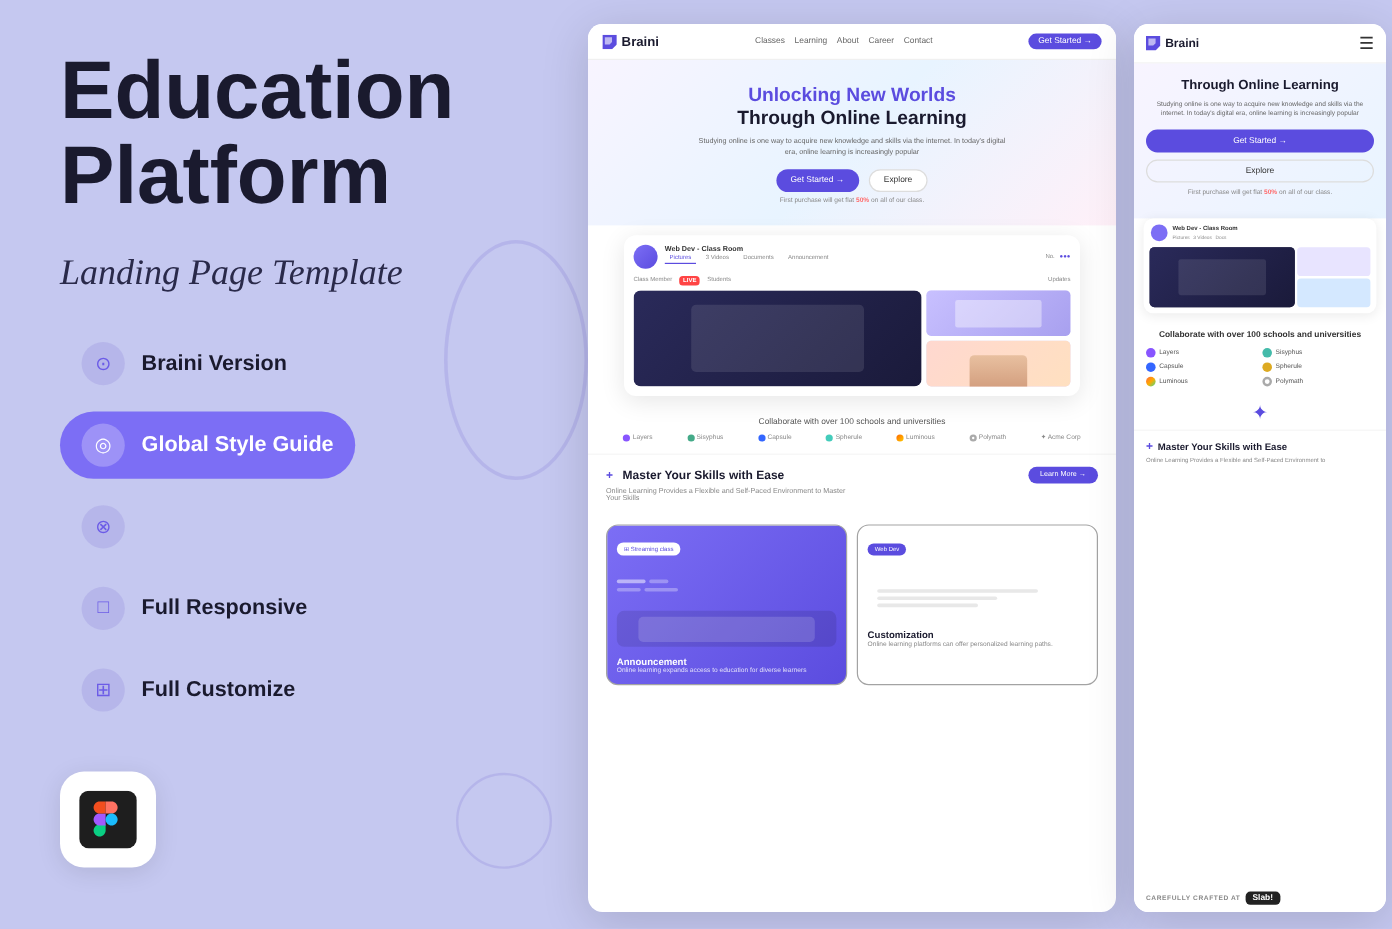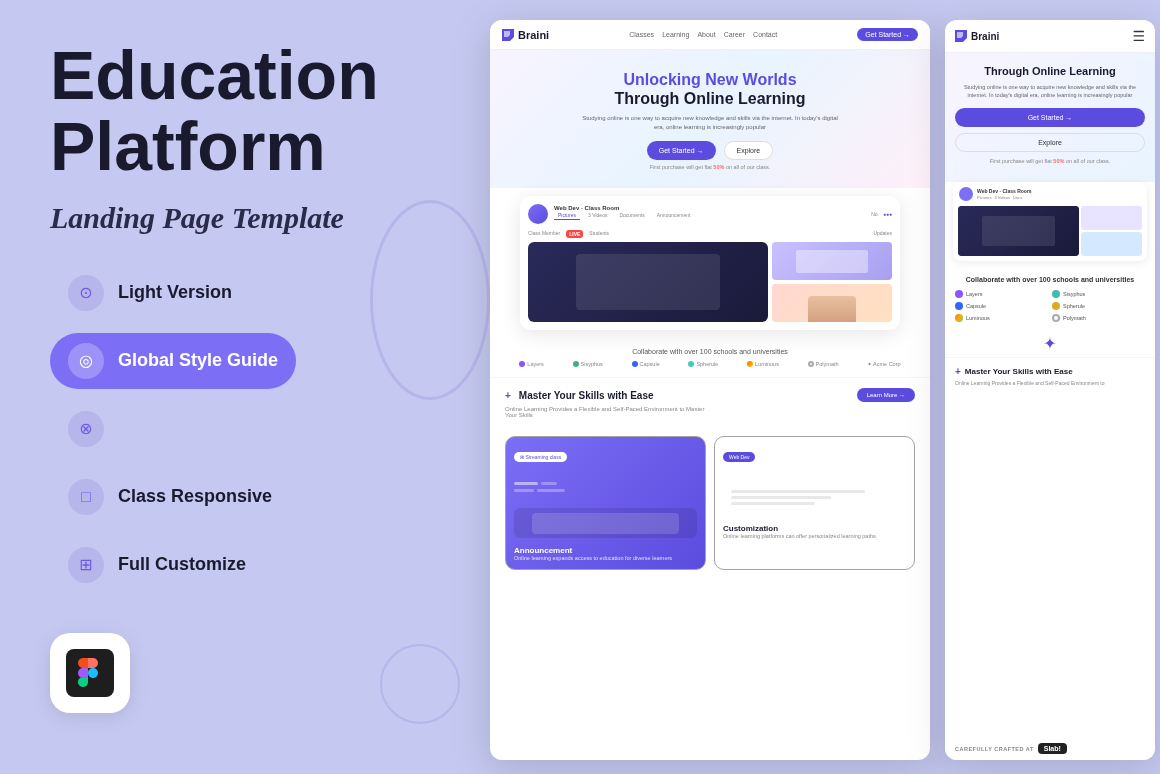--- a/index.html
+++ b/index.html
@@ -22,27 +22,27 @@
       display: flex;
       flex-direction: column;
       justify-content: flex-start;
     }
 
     .main-title {
       font-size: 68px;
       font-weight: 900;
       color: #1a1a2e;
       line-height: 1.05;
-      margin-bottom: 18px;
+      margin-bottom: 28px;
     }
 
     .subtitle {
       font-size: 30px;
       font-style: italic;
-      font-weight: 700;
+      font-weight: 400;
       color: #2a2a4a;
       margin-bottom: 30px;
       font-family: Georgia, serif;
     }
 
     .features-list {
       display: flex;
       flex-direction: column;
       gap: 12px;
       margin-bottom: 30px;
@@ -797,32 +797,32 @@
 <div class="left-panel">
   <h1 class="main-title">
     <span>Education</span><br>
     <span>Platform</span>
   </h1>
   <div class="subtitle">Landing Page Template</div>
 
   <div class="features-list">
     <div class="feature-item inactive">
       <div class="feature-icon">⊙</div>
-      <span class="feature-label">Light Version</span>
+      <span class="feature-label">Braini Version</span>
     </div>
     <div class="feature-item active">
       <div class="feature-icon">◎</div>
       <span class="feature-label">Global Style Guide</span>
     </div>
     <div class="feature-item inactive">
       <div class="feature-icon">⊗</div>
     </div>
     <div class="feature-item inactive">
       <div class="feature-icon">□</div>
-      <span class="feature-label">Class Responsive</span>
+      <span class="feature-label">Full Responsive</span>
     </div>
     <div class="feature-item inactive">
       <div class="feature-icon">⊞</div>
       <span class="feature-label">Full Customize</span>
     </div>
   </div>
 
   <div class="figma-icon-container">
     <svg class="figma-icon" viewBox="0 0 48 48" fill="none" xmlns="http://www.w3.org/2000/svg">
       <rect width="48" height="48" rx="8" fill="#1E1E1E"></rect>

